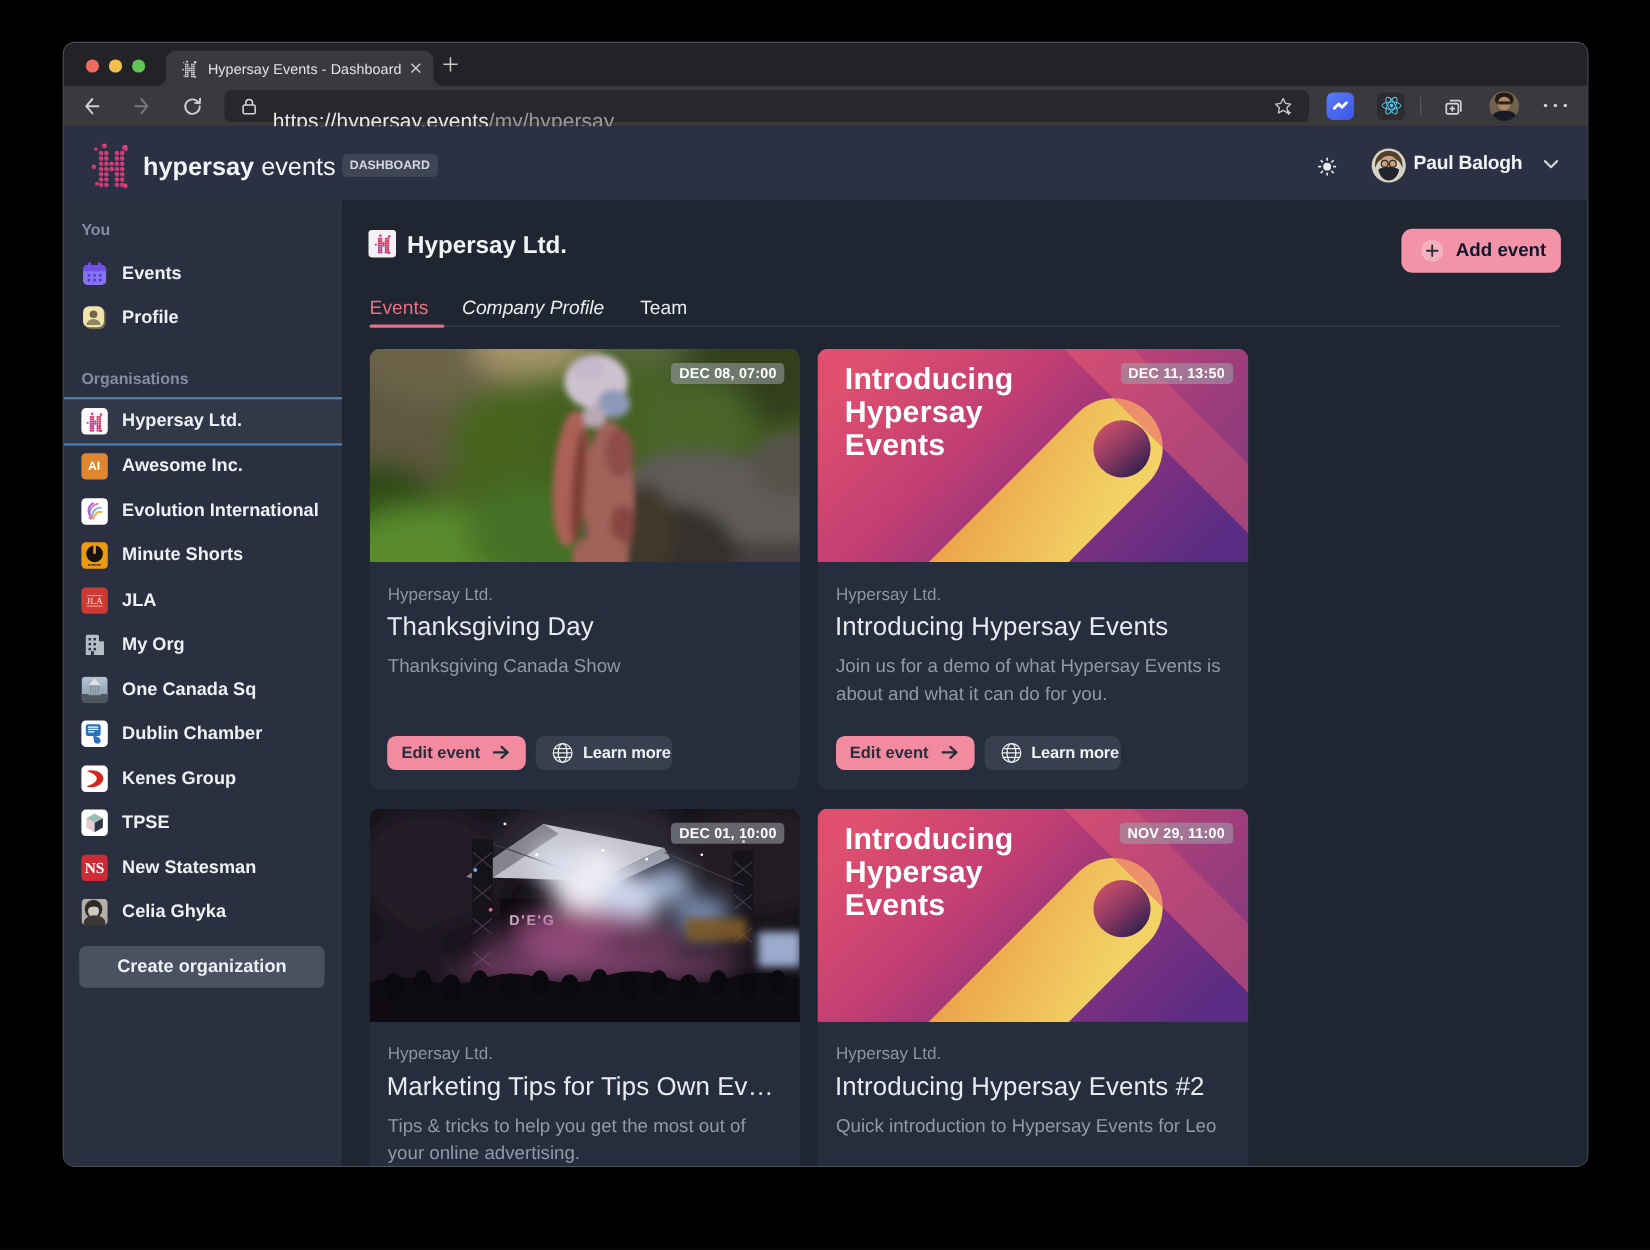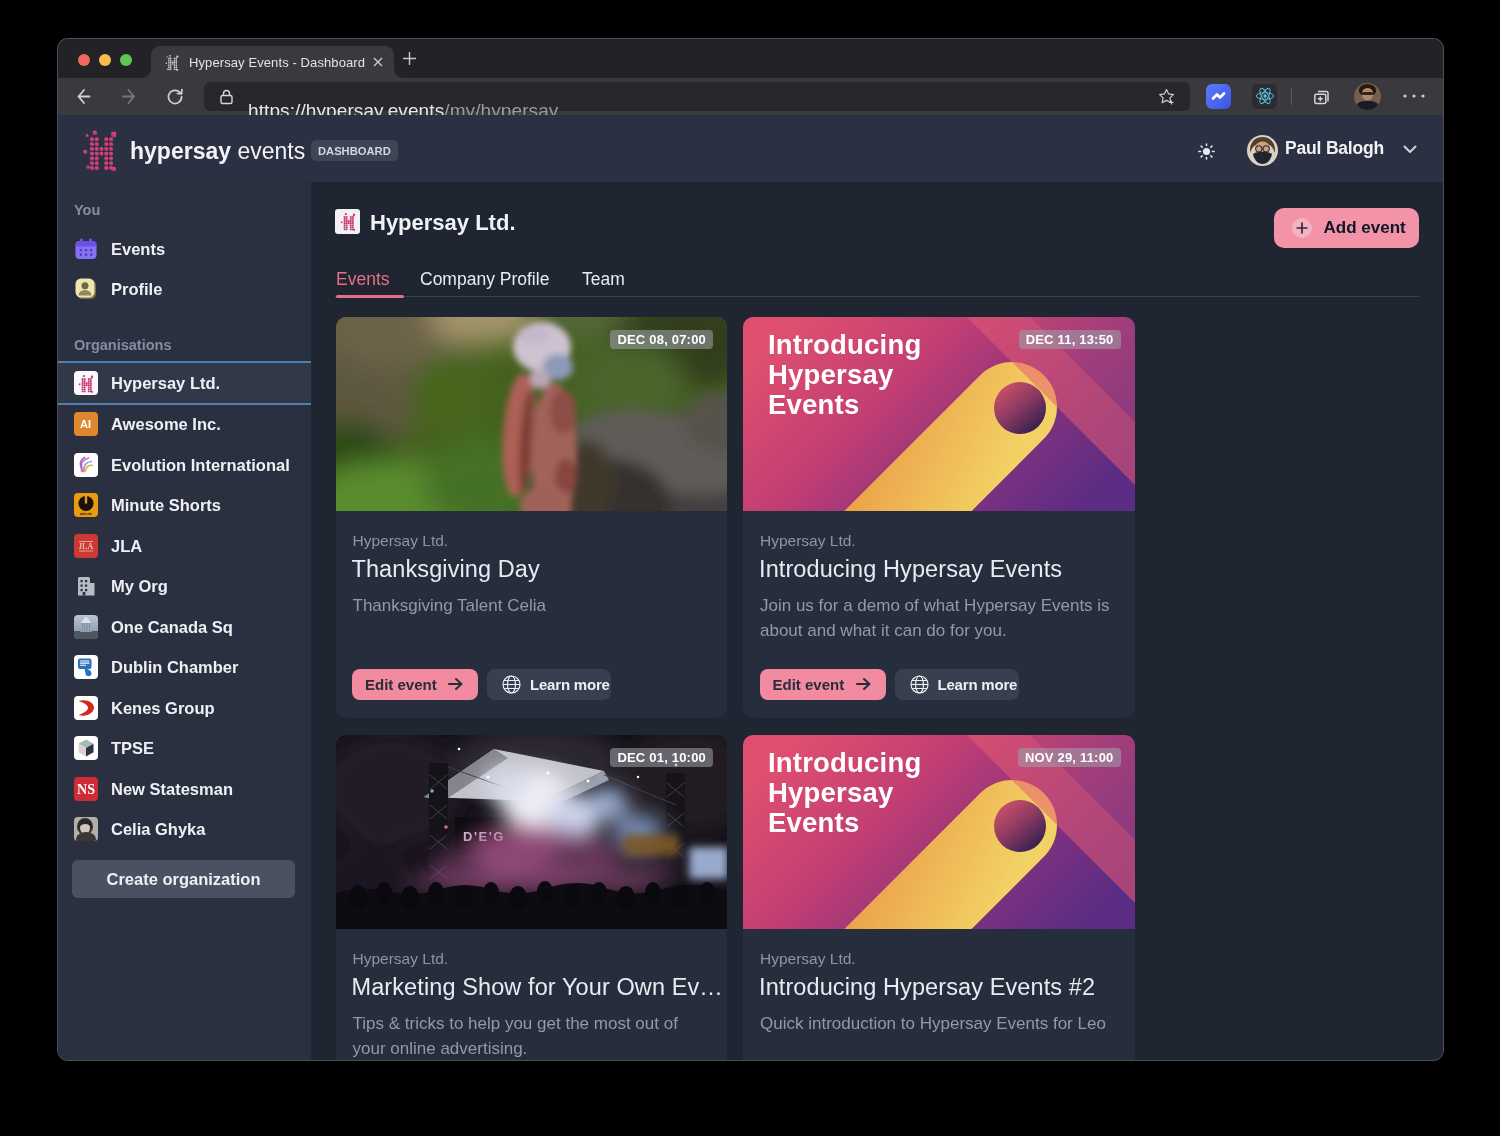--- a/index.html
+++ b/index.html
@@ -495,21 +495,21 @@
         <div class="nm">Hypersay Ltd.</div>
       </div>
       <div id="addevent">
           <div class="pc"><svg width="20" height="20" viewBox="0 0 20 20">
               <path d="M10 5.2 V14.8 M5.2 10 H14.8" stroke="#2a2f3a" stroke-width="1.7" stroke-linecap="round"></path>
             </svg></div>
           <div class="tx">Add event</div>
         </div>
       <div id="tabs">
         <div class="t act" style="left:1px;">Events</div>
-        <div class="t" style="left:85px;">Company Profile</div>
+        <div class="t" style="left:85px;font-style:italic;">Company Profile</div>
         <div class="t" style="left:247px;">Team</div>
         <div class="underline"></div>
       </div>
 
       <div class="card" style="left:24.5px; top:134.5px; height:401.5px;">
         <div class="img" id="turkey"><svg width="392" height="194" viewBox="0 0 392 194">
               <defs>
                 <filter id="bl14" x="-60%" y="-60%" width="220%" height="220%">
                   <feGaussianBlur stdDeviation="13"></feGaussianBlur>
                 </filter>
@@ -549,21 +549,21 @@
                 <ellipse cx="190" cy="125" rx="6" ry="52" fill="#7d3c35" transform="rotate(4 190 125)"></ellipse>
                 <ellipse cx="218" cy="138" rx="23" ry="72" fill="#a1625a"></ellipse>
                 <ellipse cx="227" cy="95" rx="13" ry="22" fill="#8e4e48"></ellipse>
                 <ellipse cx="230" cy="160" rx="11" ry="18" fill="#874741"></ellipse>
                 <ellipse cx="210" cy="190" rx="26" ry="22" fill="#a06258"></ellipse>
               </g>
             </svg></div>
         <div class="badge">DEC 08, 07:00</div>
         <div class="org">Hypersay Ltd.</div>
         <div class="ttl">Thanksgiving Day</div>
-        <div class="dsc">Thanksgiving Talent Celia</div>
+        <div class="dsc">Thanksgiving Canada Show</div>
         <div class="btnrow" style="top:352px;">
           <div class="btn-edit">
               <span class="lb">Edit event</span>
               <svg width="17" height="16" viewBox="0 0 17 16">
                 <path d="M2 8 H14 M9 3 L14.5 8 L9 13" stroke="#272d3a" stroke-width="2" fill="none" stroke-linecap="round" stroke-linejoin="round"></path>
               </svg>
             </div>
           <div class="btn-learn">
               <svg width="23" height="23" viewBox="-11.5 -11.5 23 23">
                 <g stroke="#eef0f3" stroke-width="1.15" fill="none">
@@ -697,21 +697,21 @@
                 <ellipse cx="236" cy="162" rx="9" ry="12"></ellipse>
                 <ellipse cx="263" cy="158" rx="8" ry="11"></ellipse>
                 <ellipse cx="290" cy="163" rx="9" ry="12"></ellipse>
                 <ellipse cx="317" cy="158" rx="8" ry="11"></ellipse>
                 <ellipse cx="344" cy="162" rx="9" ry="12"></ellipse>
                 <ellipse cx="371" cy="158" rx="8" ry="11"></ellipse>
               </g>
             </svg></div>
         <div class="badge">DEC 01, 10:00</div>
         <div class="org">Hypersay Ltd.</div>
-        <div class="ttl">Marketing Show for Your Own Ev…</div>
+        <div class="ttl">Marketing Tips for Tips Own Ev…</div>
         <div class="dsc">Tips &amp; tricks to help you get the most out of your online advertising.</div>
       </div>
       <div class="card" style="left:432px; top:552.5px; height:402px;">
         <div class="img" id="tag2"><svg width="392" height="194" viewBox="0 0 392 194">
               <rect width="392" height="194" fill="url(#tbg)"></rect>
               <g transform="rotate(45 269 90)">
                 <rect x="224" y="45" width="90" height="420" rx="45" fill="url(#tgold)"></rect>
               </g>
               <polygon points="224,0 392,0 392,168" fill="#e85d73" opacity="0.28"></polygon>
               <polygon points="224,0 287,0 392,105 392,168" fill="#e85d73" opacity="0.35"></polygon>

